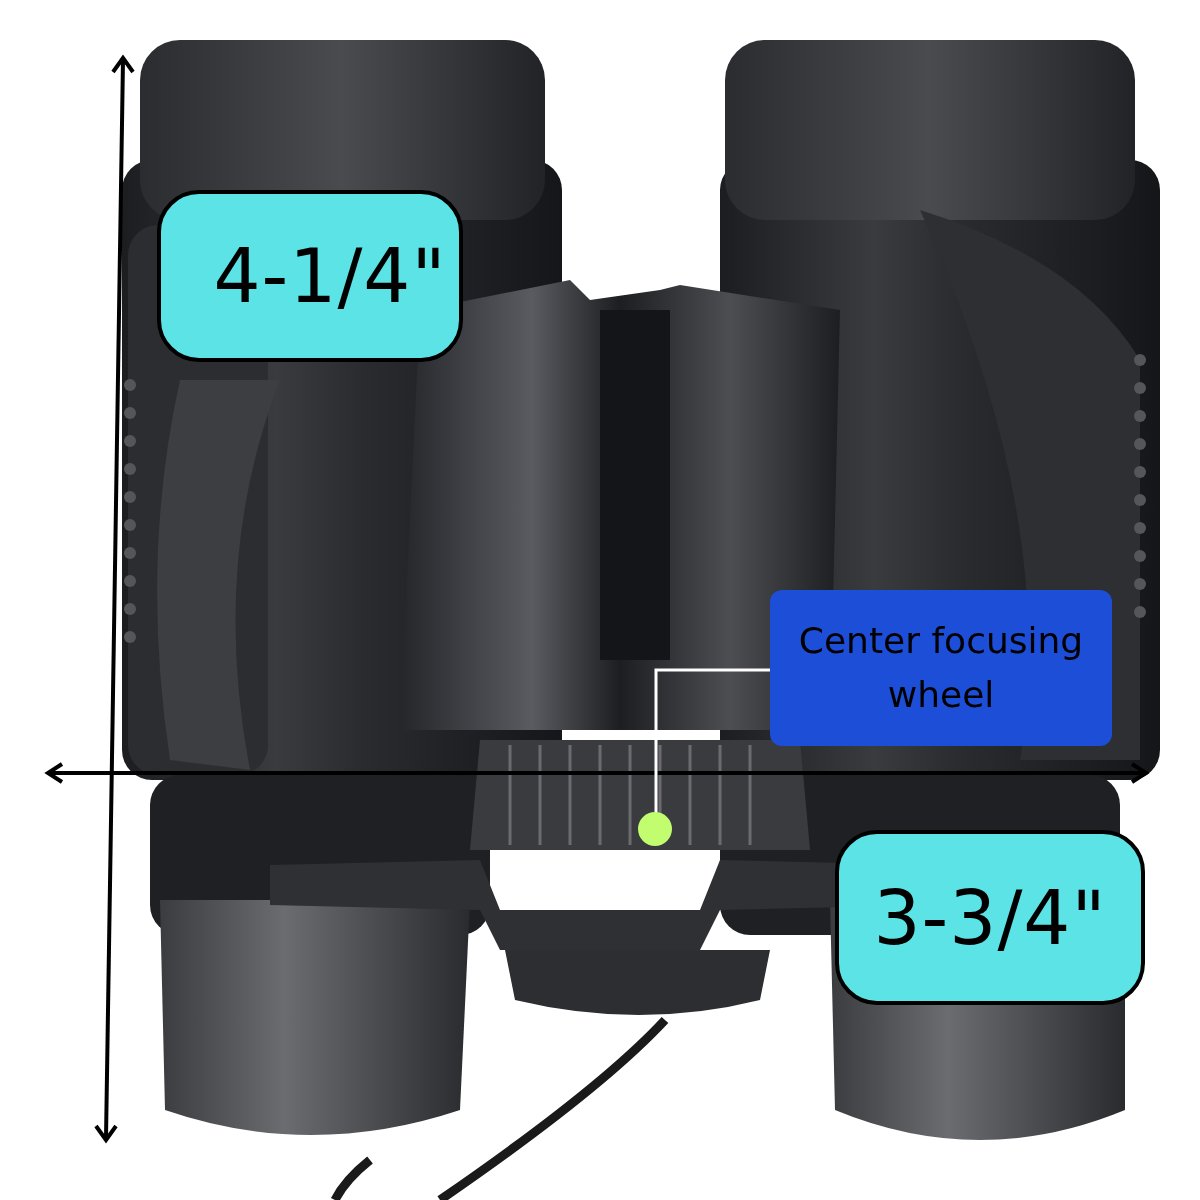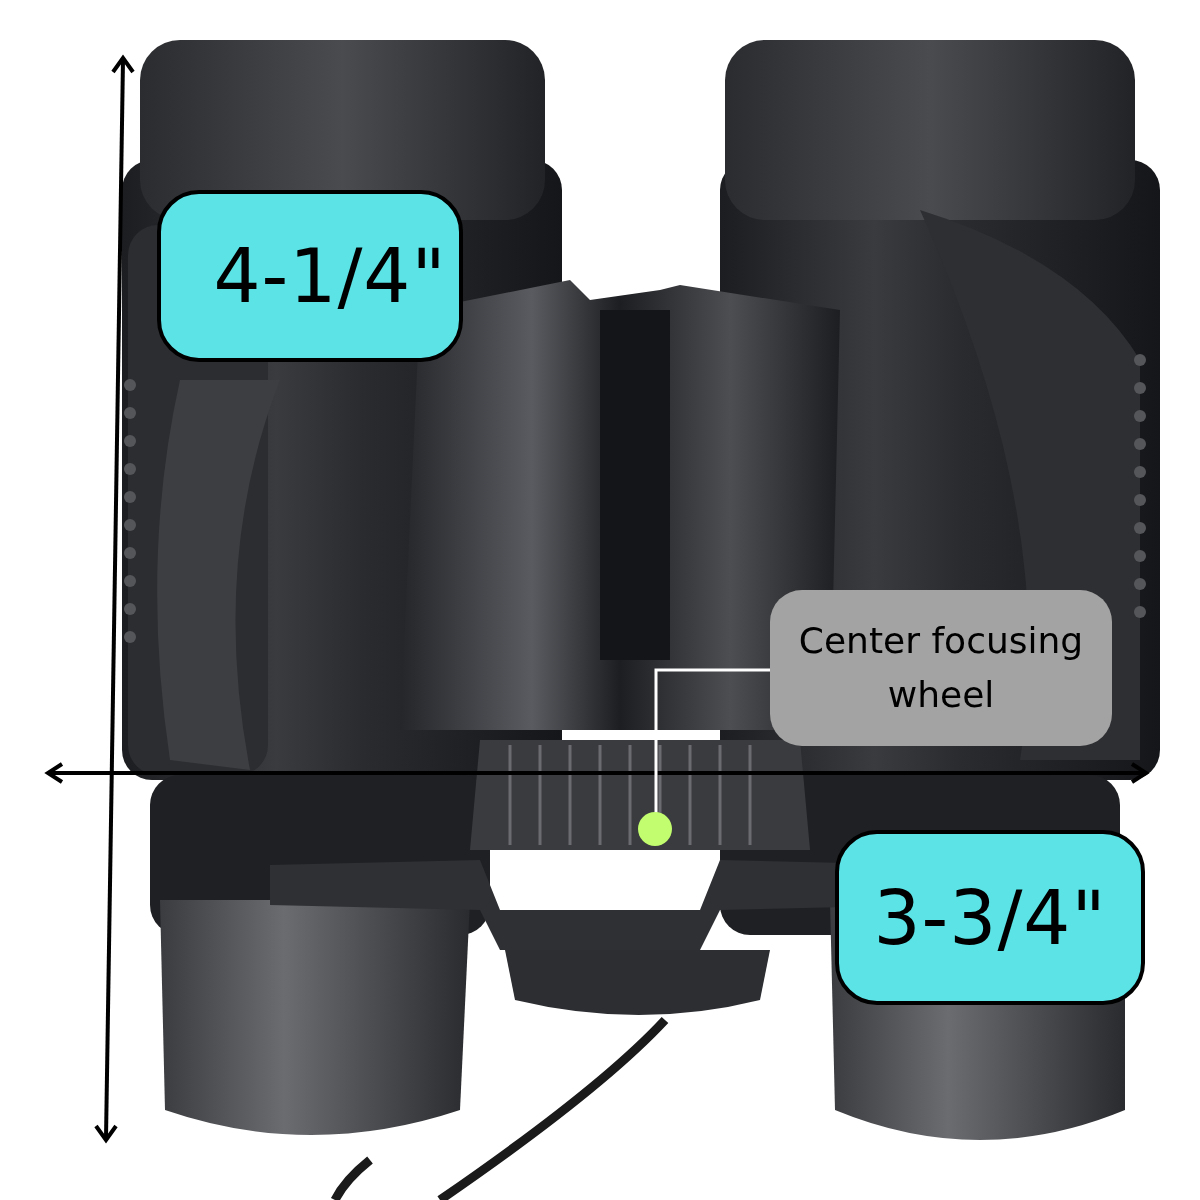--- a/index.html
+++ b/index.html
@@ -2,21 +2,21 @@
 <html><head>
 <meta charset="utf-8">
 <style>
   html, body { margin: 0; padding: 0; background: #ffffff; }
   .canvas { position: relative; width: 1200px; height: 1200px; overflow: hidden; background: #ffffff; font-family: "DejaVu Sans", sans-serif; }
   svg.photo { position: absolute; left: 0; top: 0; width: 1200px; height: 1200px; }
   .label { position: absolute; display: flex; align-items: center; justify-content: center; box-sizing: border-box; color: #000; }
   .dim-label { background: #5ce3e6; border: 4px solid #000; border-radius: 42px; font-size: 74px; letter-spacing: 1px; }
   .dim-height { left: 157px; top: 190px; width: 306px; height: 172px; padding-left: 40px; }
   .dim-width { left: 835px; top: 830px; width: 310px; height: 175px; }
-  .callout { left: 770px; top: 590px; width: 342px; height: 156px; background: #a3a3a3; border-radius: 32px; font-size: 36px; text-align: center; line-height: 54px; flex-direction: column; }
+  .callout { left: 770px; top: 590px; width: 342px; height: 156px; background: #1d4ed8; border-radius: 12px; font-size: 36px; text-align: center; line-height: 54px; flex-direction: column; }
   .dot { position: absolute; left: 638px; top: 812px; width: 34px; height: 34px; border-radius: 50%; background: #c1fd6e; }
 </style>
 </head>
 <body>
 
 <div class="canvas">
   <svg class="photo" viewBox="0 0 1200 1200">
     <defs>
       <linearGradient id="barrel" x1="0" x2="1" y1="0" y2="0">
         <stop offset="0" stop-color="#1c1d20"></stop>

